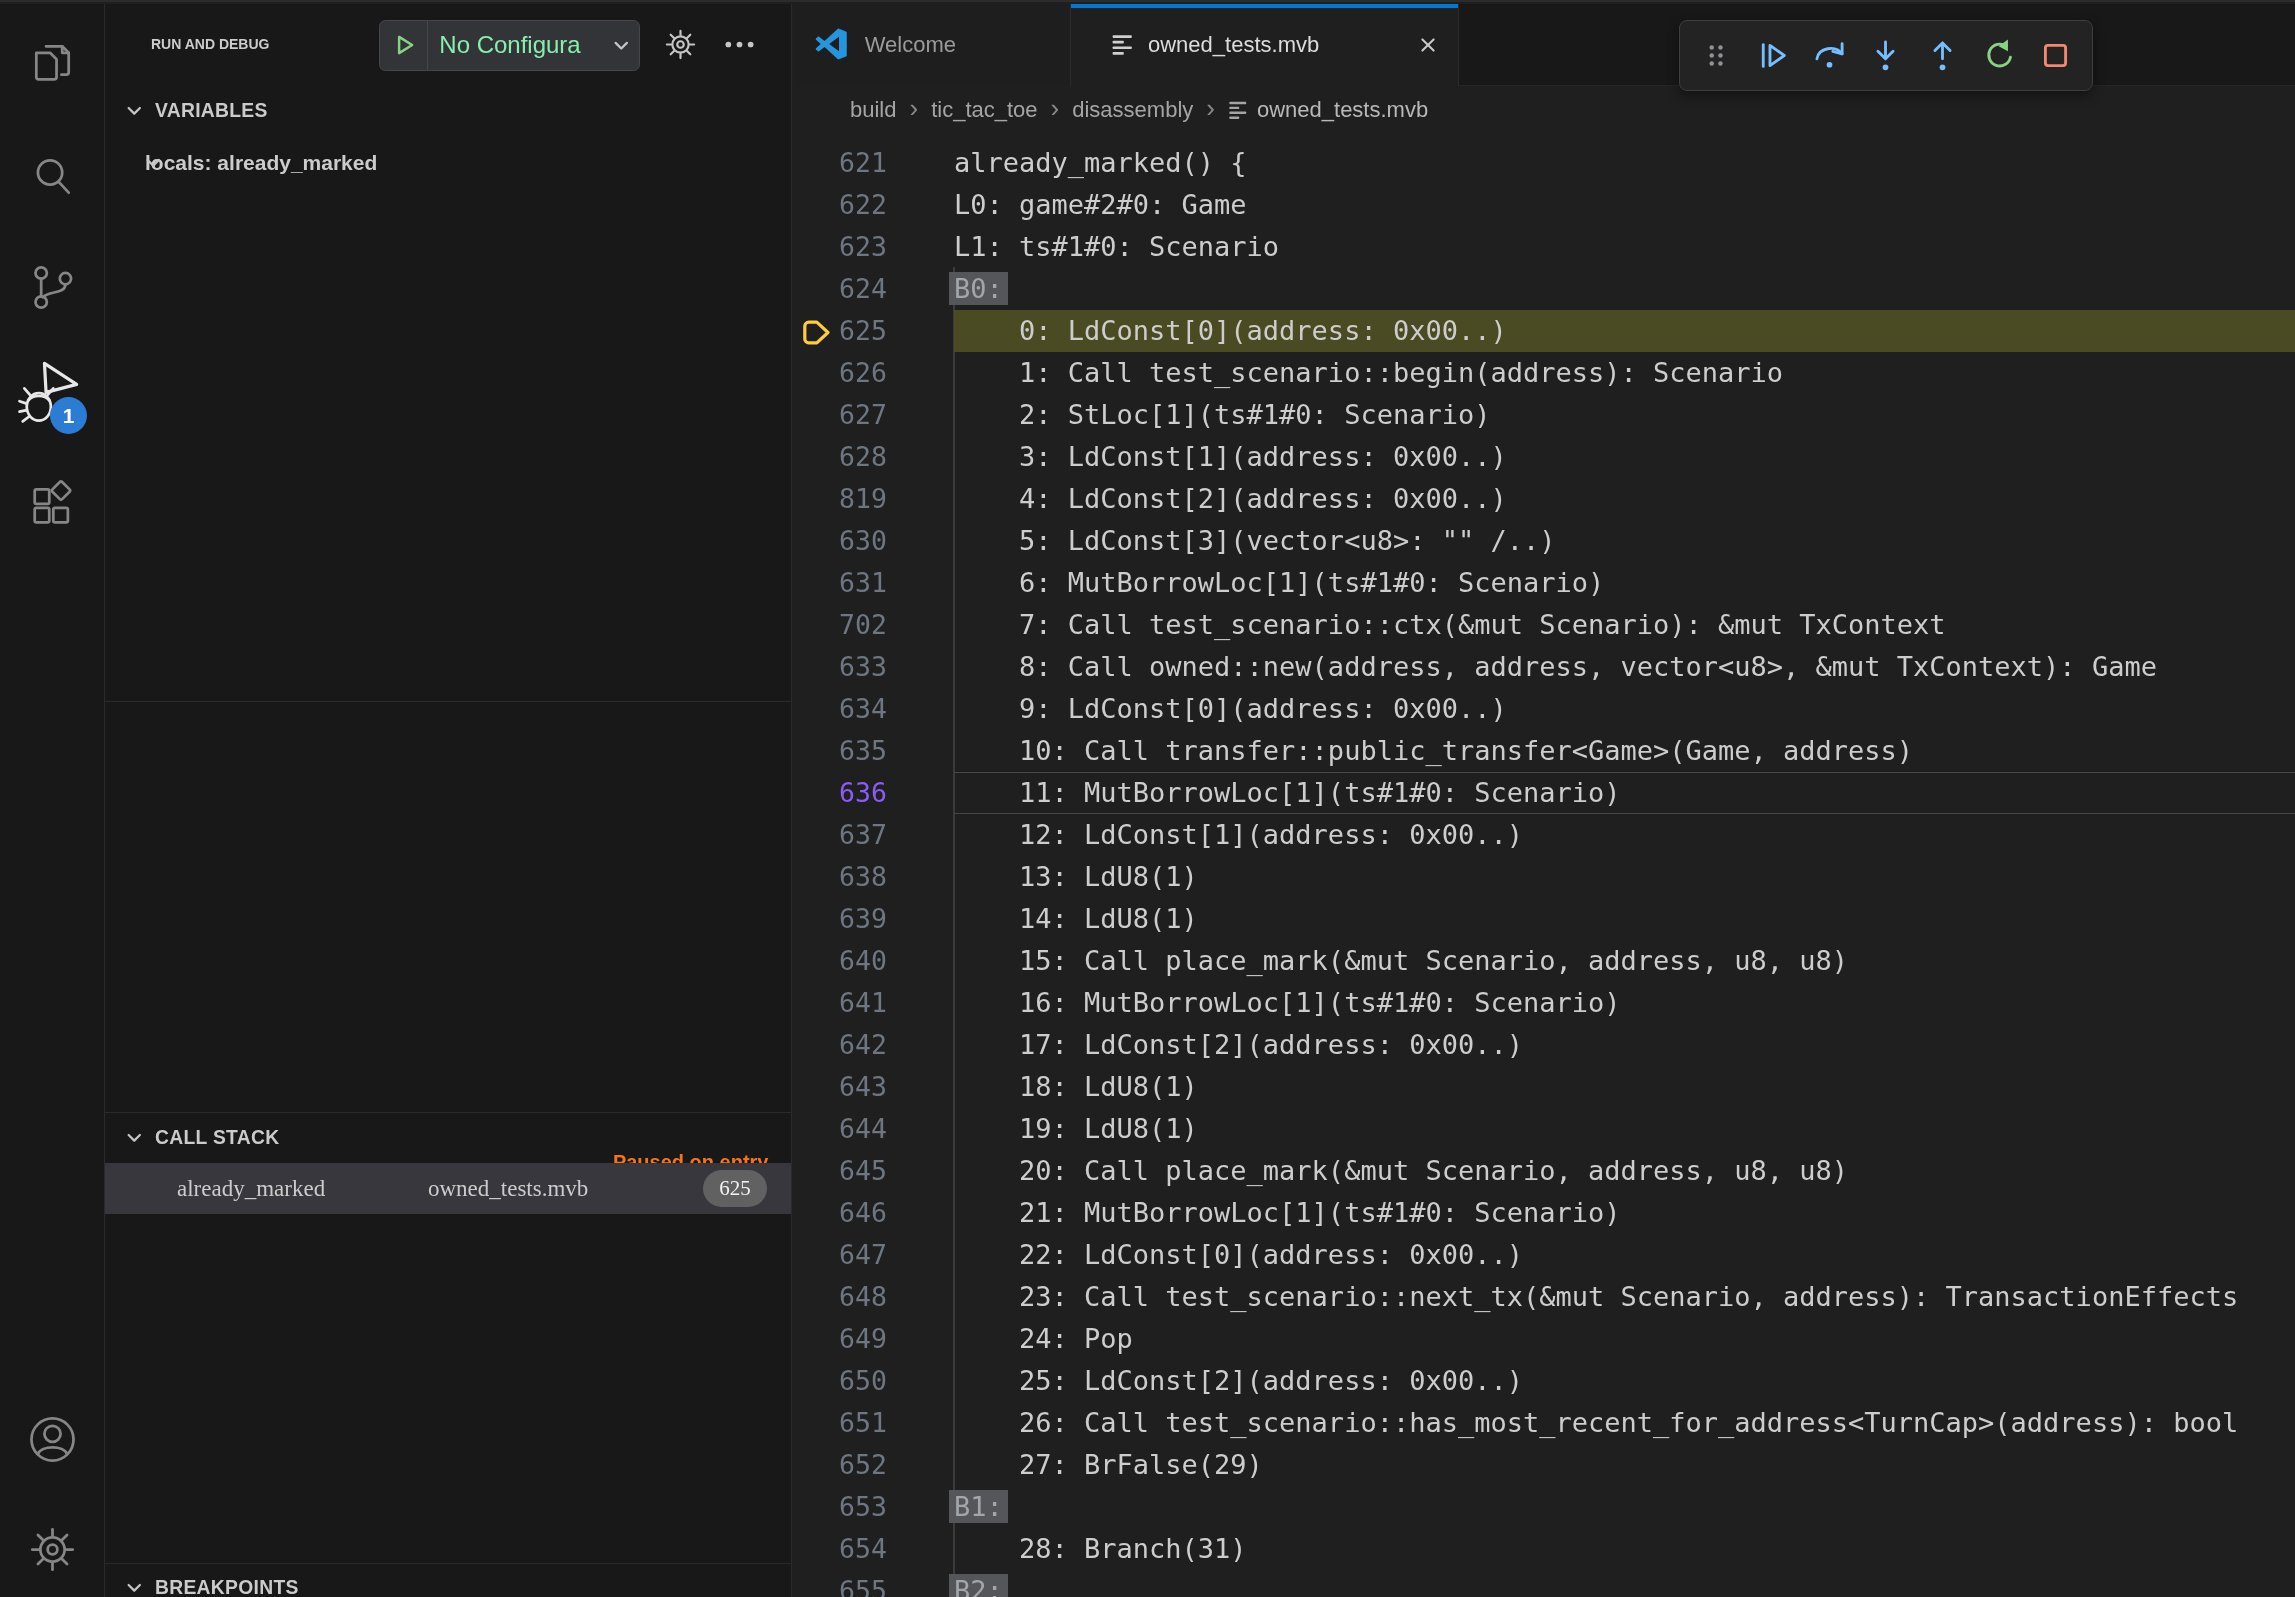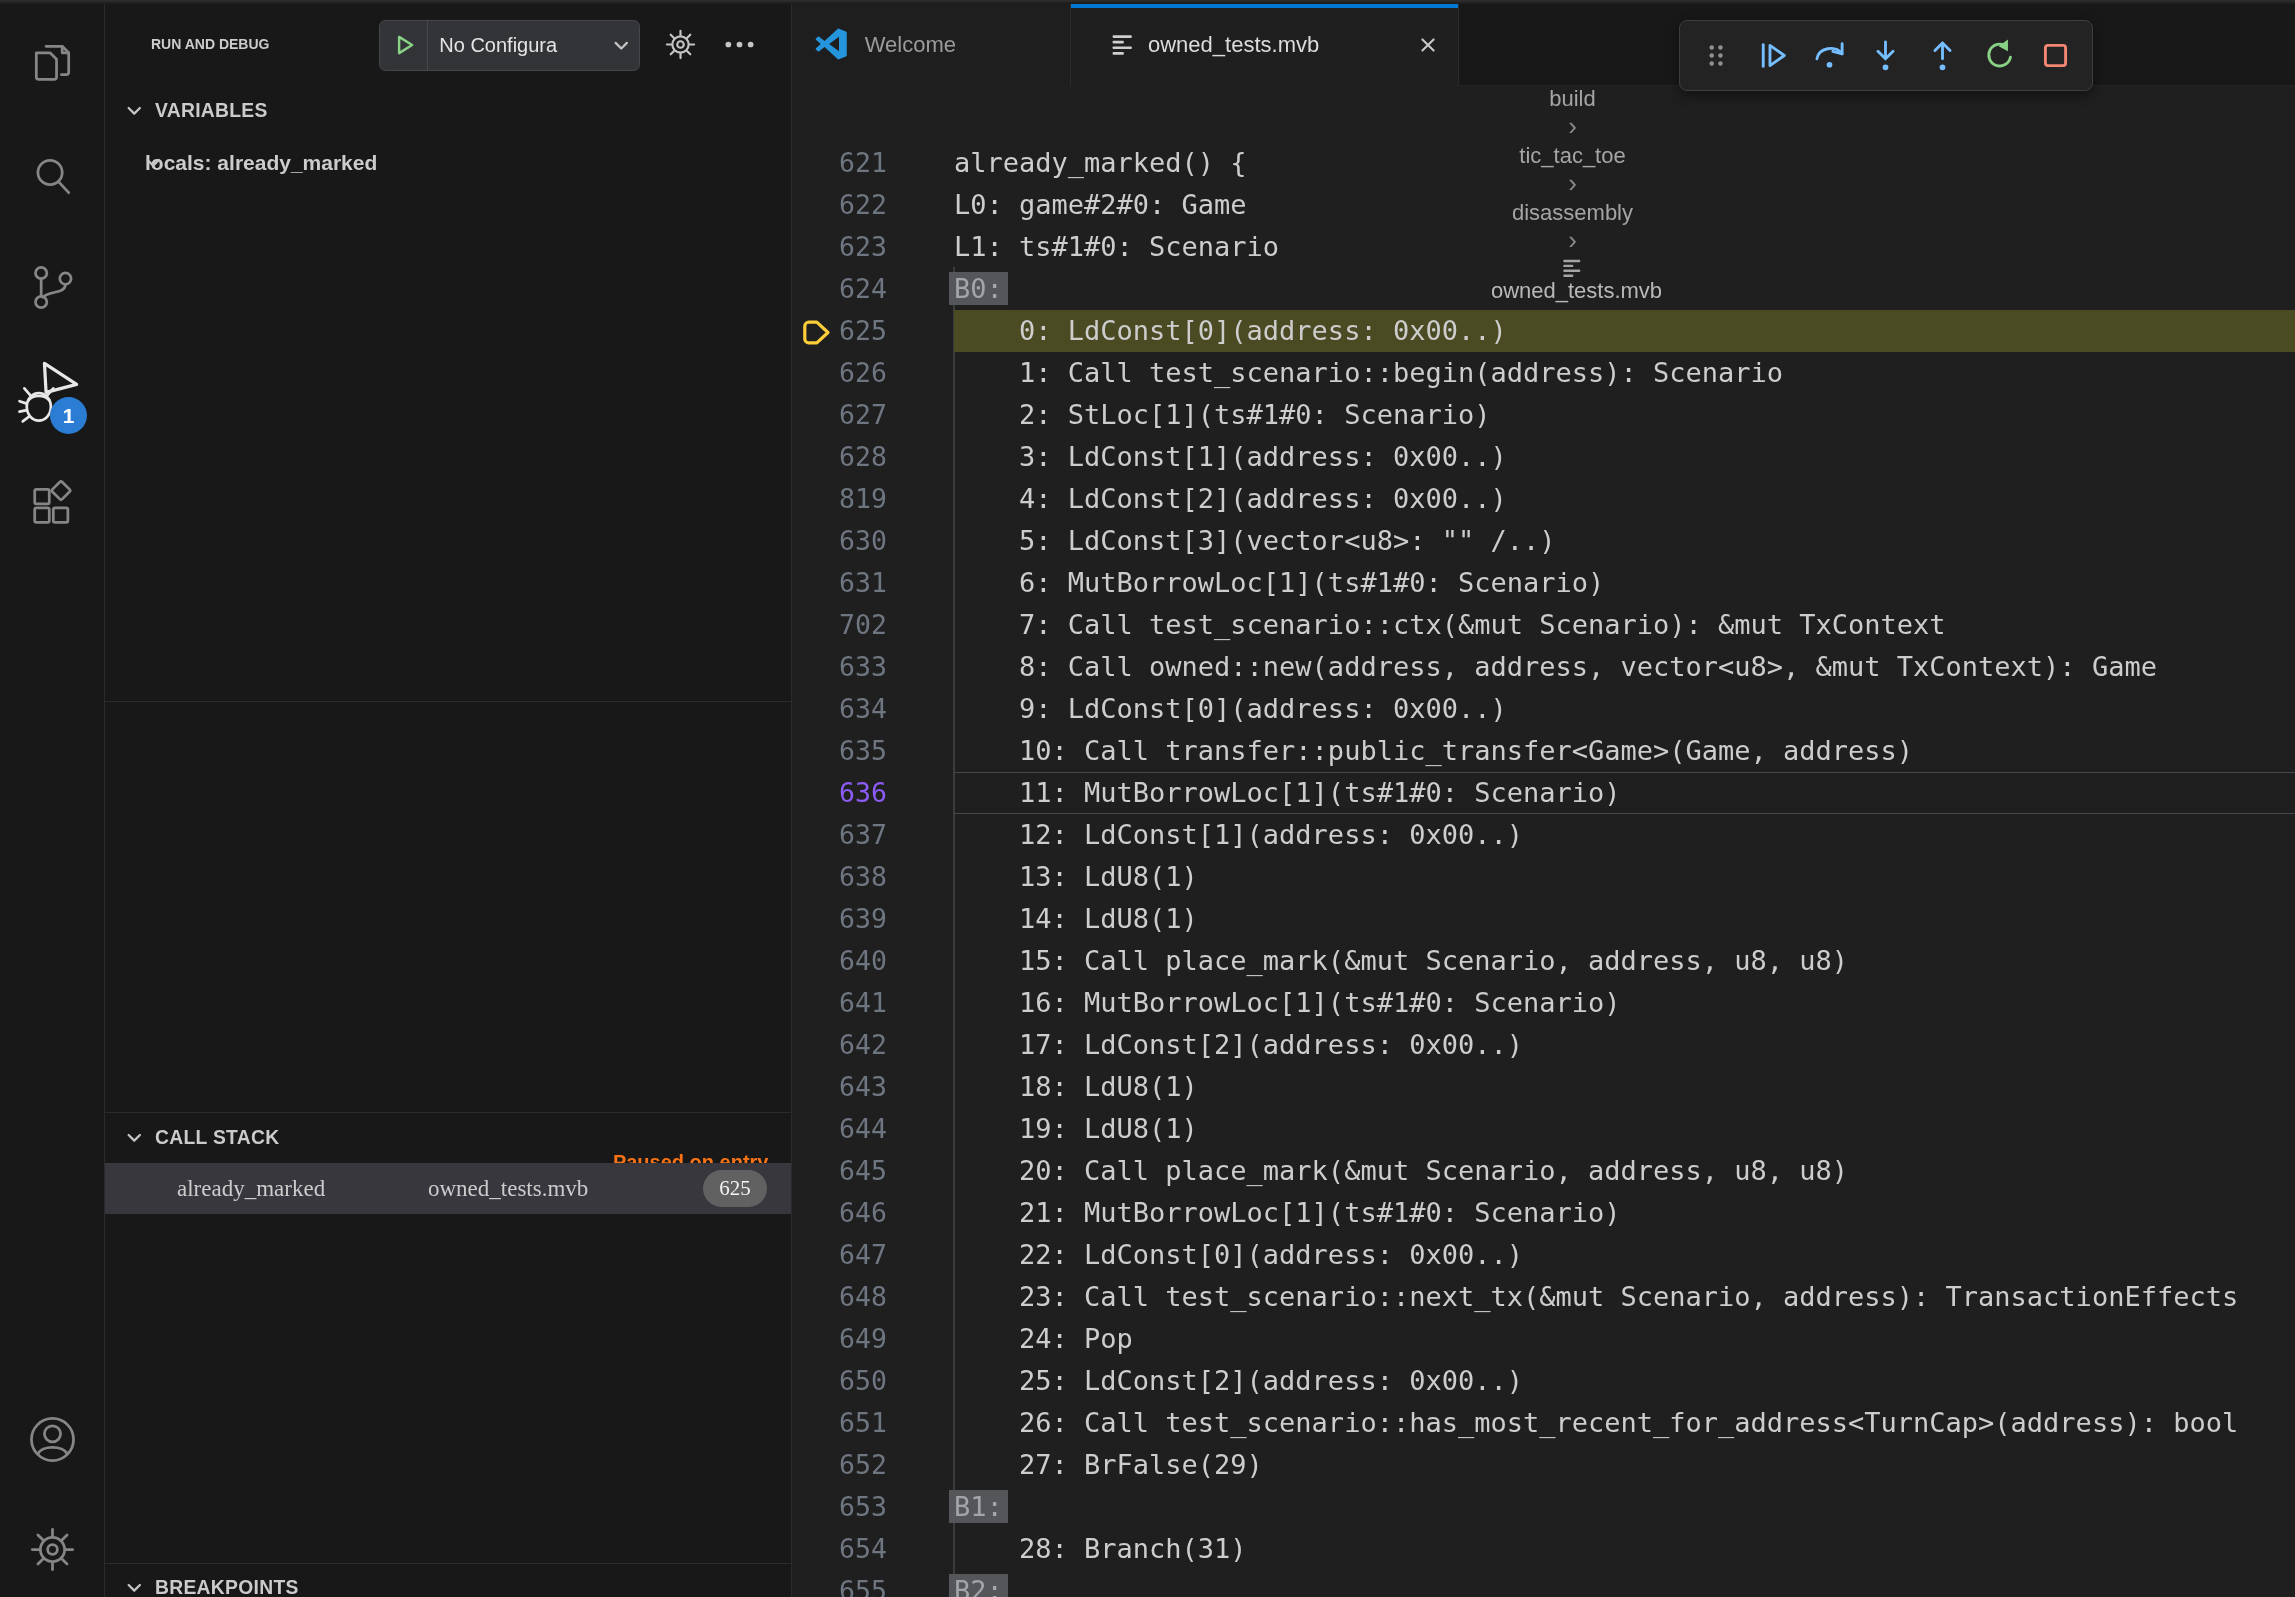--- a/index.html
+++ b/index.html
@@ -23,21 +23,21 @@
              background:#181818; border-right:1.6px solid #2b2b2b; color:#cccccc; }
   .divider { position:absolute; left:0; right:0; height:0.8px; background:#2b2b2b; }
   .rd-header { position:absolute; top:0; left:0; right:0; height:80px; }
   .rd-title { position:absolute; left:46px; top:0; height:80px; line-height:80px;
               font-size:14px; font-weight:600; color:#cccccc; white-space:nowrap; }
   .cfg { position:absolute; left:274px; top:15.3px; width:261px; height:51px;
          background:#333438; border:0.8px solid #46474b; border-radius:6.4px;
          display:flex; align-items:center; cursor:pointer; }
   .cfg-play { width:48px; height:100%; display:flex; align-items:center; justify-content:center;
               border-right:0.8px solid #46474b; }
-  .cfg-label { padding-left:11.3px; width:161px; font-size:20px; color:#e5e5e5;
+  .cfg-label { padding-left:11.3px; width:161px; font-size:24px; color:#86efac;
                white-space:nowrap; overflow:hidden; }
   .cfg-chev { margin-left:auto; margin-right:6.4px; display:flex; }
   .hdr-icon { position:absolute; top:0; height:80px; display:flex; align-items:center; cursor:pointer; }
   .sec-head { position:absolute; left:0; right:0; display:flex; align-items:center; cursor:pointer; }
   .sec-chev { position:absolute; display:flex; }
   .sec-title { font-weight:700; font-size:19.3px; color:#cbcbcb; letter-spacing:0.3px; }
   .tree-row { position:absolute; left:0; right:0; height:47px; display:flex; align-items:center; cursor:pointer; }
   .scope-label { font-size:21px; font-weight:600; color:#cccccc; }
   .cs-status { position:absolute; right:22.5px; font-size:20px; font-weight:700; color:#f97316;margin-top:48px; }
   .frame-row { position:absolute; left:0; right:0; top:1159px; height:51px; background:#37373d;
@@ -58,21 +58,21 @@
   .tab.inactive { width:277px; background:#1e1e1e; padding-left:21px; }
   .tab.inactive .tlabel { color:#9b9b9b; margin-left:17.7px; }
   .tab.active { width:388px; background:#1f1f1f; padding-left:40px; }
   .tab.active .tlabel { color:#dcdcdc; margin-left:13px; }
   .tlabel { font-size:22px; white-space:nowrap; }
   .tab-accent { position:absolute; left:0; top:0; right:0; height:4px; background:#0078d4; }
   .closex { margin-left:auto; margin-right:13px; display:flex; padding:4.8px; border-radius:4.8px; }
 
   .breadcrumbs { position:absolute; left:16px; top:82px; right:0; height:47px; background:#1f1f1f;
                  display:flex; align-items:center; padding-left:40px;
-                 font-size:22px; color:#a5a5a5; white-space:nowrap;flex-direction:column; }
+                 font-size:22px; color:#a5a5a5; white-space:nowrap; }
   .bsep { color:#8a8a8a; font-size:26px; margin:0 13px; position:relative; top:-1.6px; }
   .bc-item { cursor:pointer; }
   .bc-file { color:#b8b8b8; cursor:pointer; margin-left:8px; }
 
   .dbg-toolbar { position:absolute; left:885px; top:16px; width:414px; height:71px;
                  background:#232324; border:0.8px solid #3e3e42; border-radius:8px;
                  box-shadow:0 4.8px 11.3px rgba(0,0,0,.4);
                  display:flex; align-items:center; justify-content:space-between; padding:0 11.3px; }
   .dbg-btn { width:50px; height:50px; display:flex; align-items:center; justify-content:center;
              border-radius:6.4px; cursor:pointer; }

